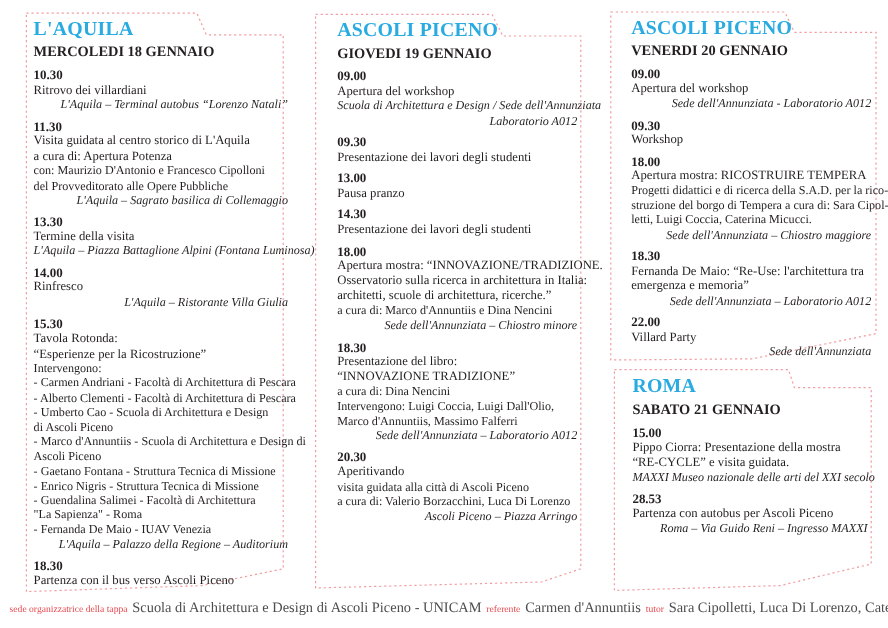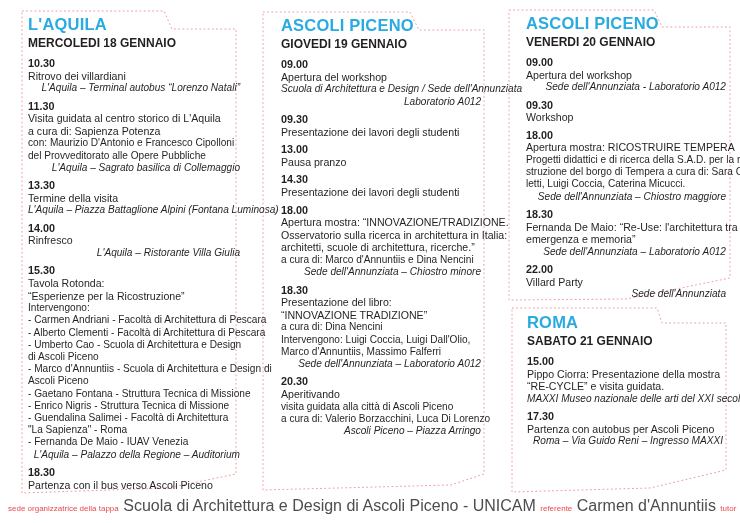--- a/index.html
+++ b/index.html
@@ -1,31 +1,31 @@
 <!DOCTYPE html>
 <html style="--accent: #29ABE2; --red: #E8494F;"><head>
 <meta charset="utf-8">
 <style>
   html,body{margin:0;padding:0;background:#ffffff;}
   #page{position:relative;width:740px;height:523px;background:#ffffff;overflow:hidden;
-        font-family:Liberation Sans, sans-serif;color:#231F20;}
+        font-family:Liberation Serif, serif;color:#231F20;}
   #borders{position:absolute;left:0;top:0;width:740px;height:523px;}
   .col{position:absolute;}
   .col-title{font-size:16.5px;font-weight:bold;color:var(--accent,#29ABE2);letter-spacing:.2px;line-height:20px;}
   .col-date{font-size:12px;font-weight:bold;line-height:15px;margin-top:2px;}
   .events{margin-top:6px;}
   .event{margin-top:5px;}
   .time{font-size:10.8px;font-weight:bold;line-height:12.6px;margin-top:4px;}
   .ln{white-space:nowrap;}
   .ln.r{font-size:10.6px;line-height:12.6px;}
   .ln.sm{font-size:10.1px;line-height:12.2px;}
   .ln.i{font-size:10.1px;line-height:12.4px;font-style:italic;text-align:right;}
   #footer{position:absolute;left:8px;top:497px;width:730px;white-space:nowrap;}
   .f-label{font-size:8px;color:var(--red,#E8494F);}
-  .f-text{font-size:16px;color:#4D4D4F;}
+  .f-text{font-size:12px;color:#4D4D4F;}
 </style>
 </head>
 <body>
 
 <div id="page">
 
   <svg id="borders" viewBox="0 0 740 523">
     <polygon class="bx" points="22,11 164,11 172,29 236,29 236,474 168,488 22,493" fill="none" stroke="#F29CA0" stroke-width="1" stroke-dasharray="1.8 2.4"></polygon>
     <polygon class="bx" points="263,12 410,12 419,30 484,30 484,474 451,485 263,490" fill="none" stroke="#F29CA0" stroke-width="1" stroke-dasharray="1.8 2.4"></polygon>
     <polygon class="bx" points="509,10 654,10 662,27 730,27 730,278 627,299 509,300" fill="none" stroke="#F29CA0" stroke-width="1" stroke-dasharray="1.8 2.4"></polygon>
@@ -37,21 +37,21 @@
     <div class="col-date">MERCOLEDI 18 GENNAIO</div>
     <div class="events">
         <div class="event">
           <div class="time">10.30</div>
           <div class="ln r">Ritrovo dei villardiani</div>
           <div class="ln i">L'Aquila – Terminal autobus “Lorenzo Natali”</div>
         </div>
         <div class="event">
           <div class="time">11.30</div>
           <div class="ln r">Visita guidata al centro storico di L'Aquila</div>
-          <div class="ln r">a cura di: Sapienza Potenza</div>
+          <div class="ln r">a cura di: Apertura Potenza</div>
           <div class="ln sm">con: Maurizio D'Antonio e Francesco Cipolloni</div>
           <div class="ln sm">del Provveditorato alle Opere Pubbliche</div>
           <div class="ln i">L'Aquila – Sagrato basilica di Collemaggio</div>
         </div>
         <div class="event">
           <div class="time">13.30</div>
           <div class="ln r">Termine della visita</div>
           <div class="ln i">L'Aquila – Piazza Battaglione Alpini (Fontana Luminosa)</div>
         </div>
         <div class="event">
@@ -172,21 +172,21 @@
     <div class="col-title">ROMA</div>
     <div class="col-date">SABATO 21 GENNAIO</div>
     <div class="events">
         <div class="event">
           <div class="time">15.00</div>
           <div class="ln r">Pippo Ciorra: Presentazione della mostra</div>
           <div class="ln r">“RE-CYCLE” e visita guidata.</div>
           <div class="ln i">MAXXI Museo nazionale delle arti del XXI secolo</div>
         </div>
         <div class="event">
-          <div class="time">17.30</div>
+          <div class="time">28.53</div>
           <div class="ln r">Partenza con autobus per Ascoli Piceno</div>
           <div class="ln i">Roma – Via Guido Reni – Ingresso MAXXI</div>
         </div>
       </div>
   </div>
 
   <div id="footer">
     <span class="f-label">sede organizzatrice della tappa</span>
     <span class="f-text">Scuola di Architettura e Design di Ascoli Piceno - UNICAM</span>
     <span class="f-label">referente</span>

